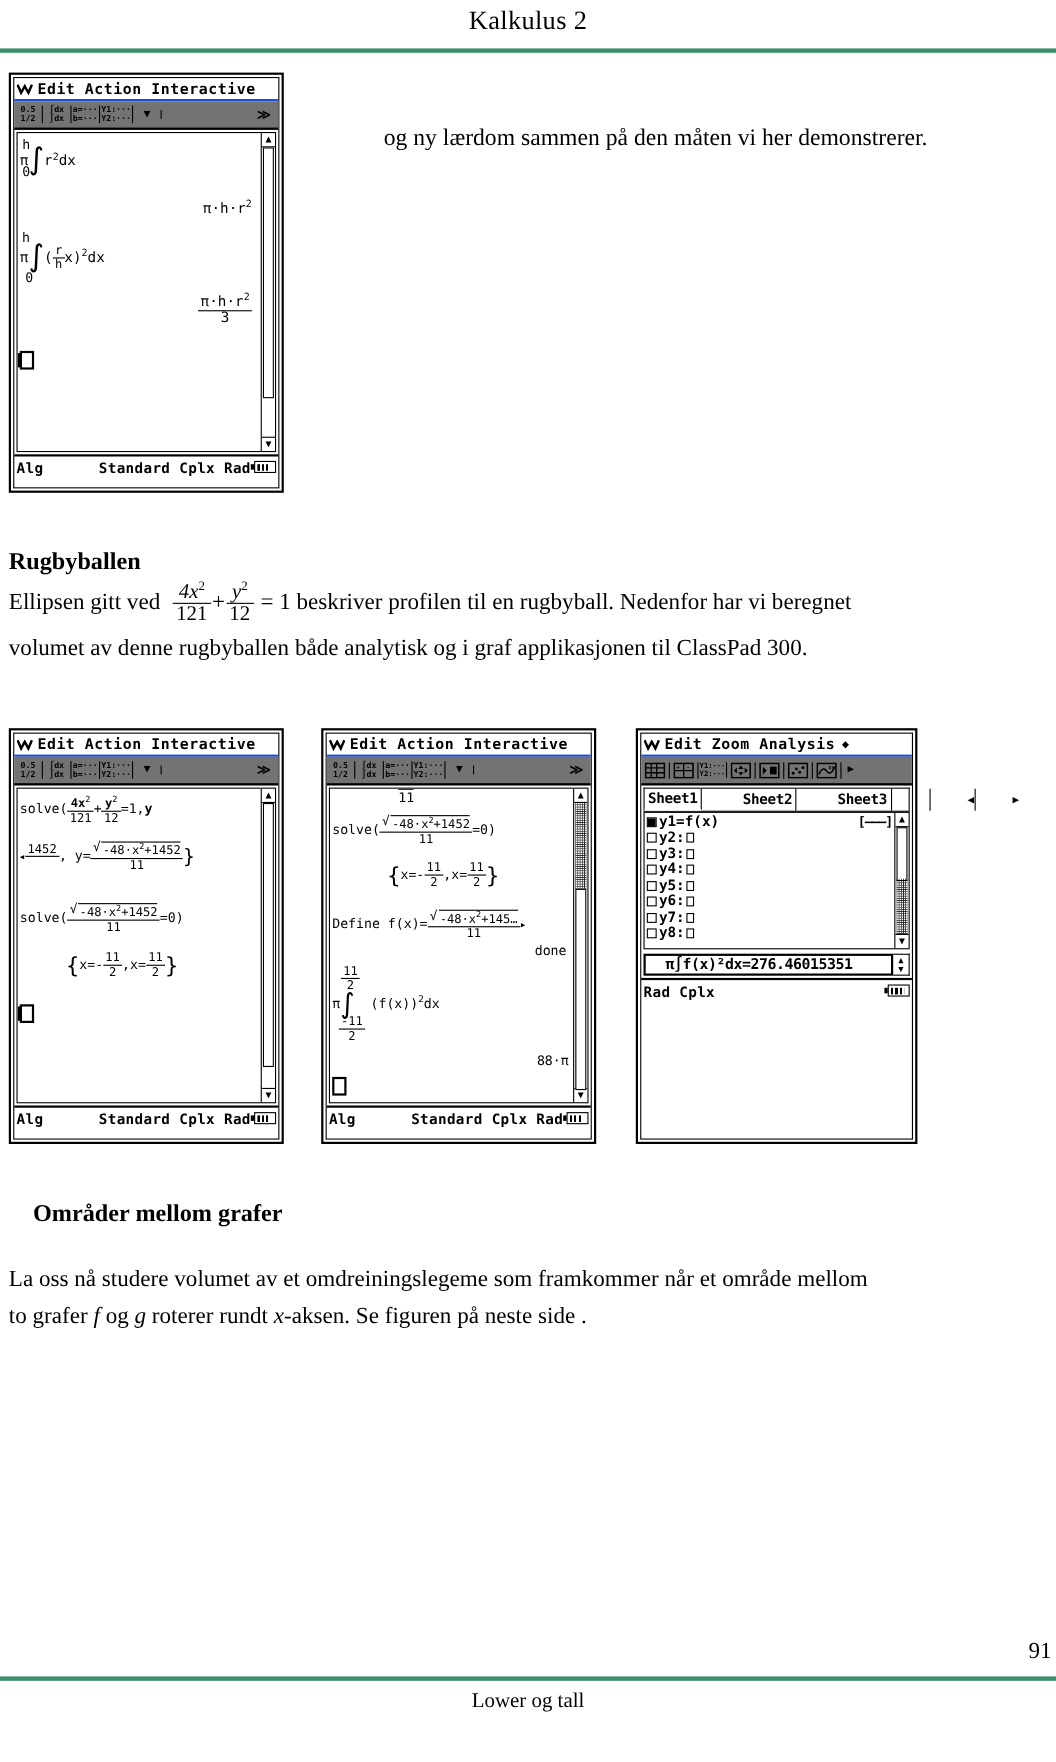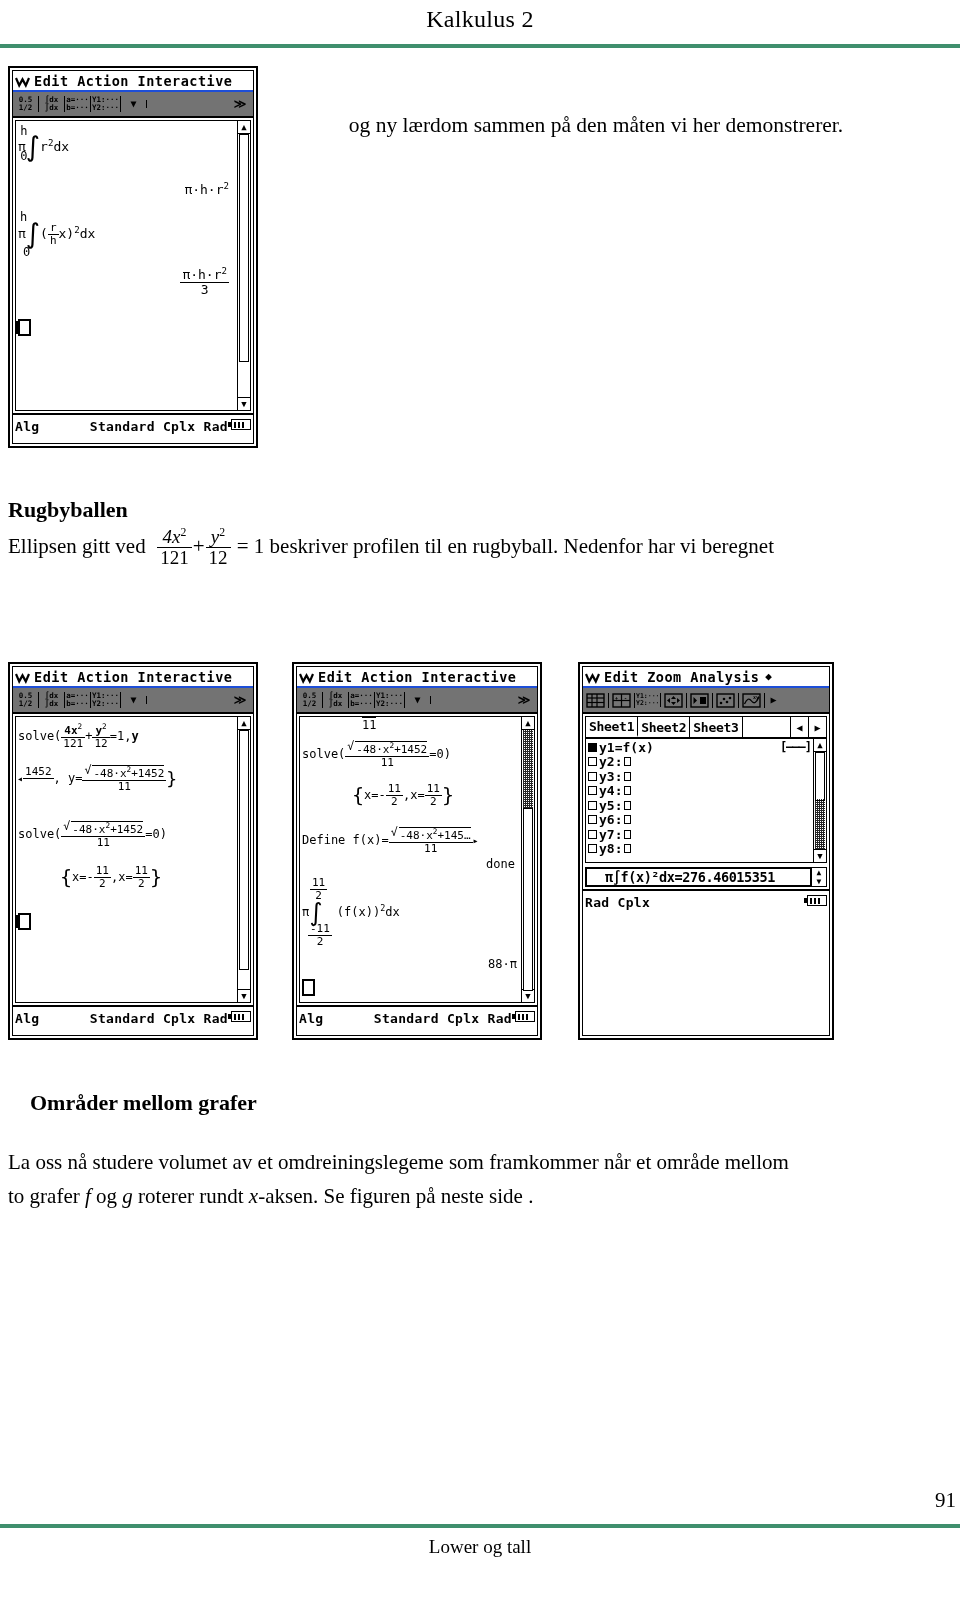--- a/index.html
+++ b/index.html
@@ -304,20 +304,21 @@
   
   .sheet-tabs {
     display: flex;
     align-items: stretch;
     height: 20px;
     border-bottom: 1.5px solid #000;
     font-size: 13px;
     font-family: "DejaVu Sans Mono", monospace;
     font-weight: bold;
     flex: none;
+    gap: 34px;
   }
   .sheet-tab {
     padding: 0 3px;
     display: flex; align-items: center;
     border-right: 1.5px solid #000;
     box-sizing: border-box;
     letter-spacing: -.3px;
   }
   .sheet-tab.active { border-bottom: 2px solid #fff; }
   .tab-nav {
@@ -545,20 +546,21 @@
 <div class="para ellipse-para">
   <span>Ellipsen gitt ved</span>&nbsp;
   <span class="frac">
     <span class="num"><span class="it">4x</span><sup class="sm">2</sup></span>
     <span class="den">121</span>
   </span><span>+</span><span class="frac">
     <span class="num"><span class="it">y</span><sup class="sm">2</sup></span>
     <span class="den">12</span>
   </span>&nbsp;<span>= 1</span>
   <span>beskriver profilen til en rugbyball. Nedenfor har vi beregnet</span><br>
+  <span>volumet av denne  rugbyballen både analytisk og i graf applikasjonen til ClassPad 300.</span>
 </div>
 
 <div class="calc" id="calc2" style="left:8px; top:662px; width:250px; height:378px;">
   <div class="calc-inner">
     <div class="menubar">
       <span class="wmark">
         <svg viewBox="0 0 15 11" width="15" height="11">
             <path d="M1 1 L4.2 8.4 L7.5 2.4 L10.8 8.4 L14 1" stroke="#000" stroke-width="2.2" fill="none"></path>
           </svg>
       </span>

